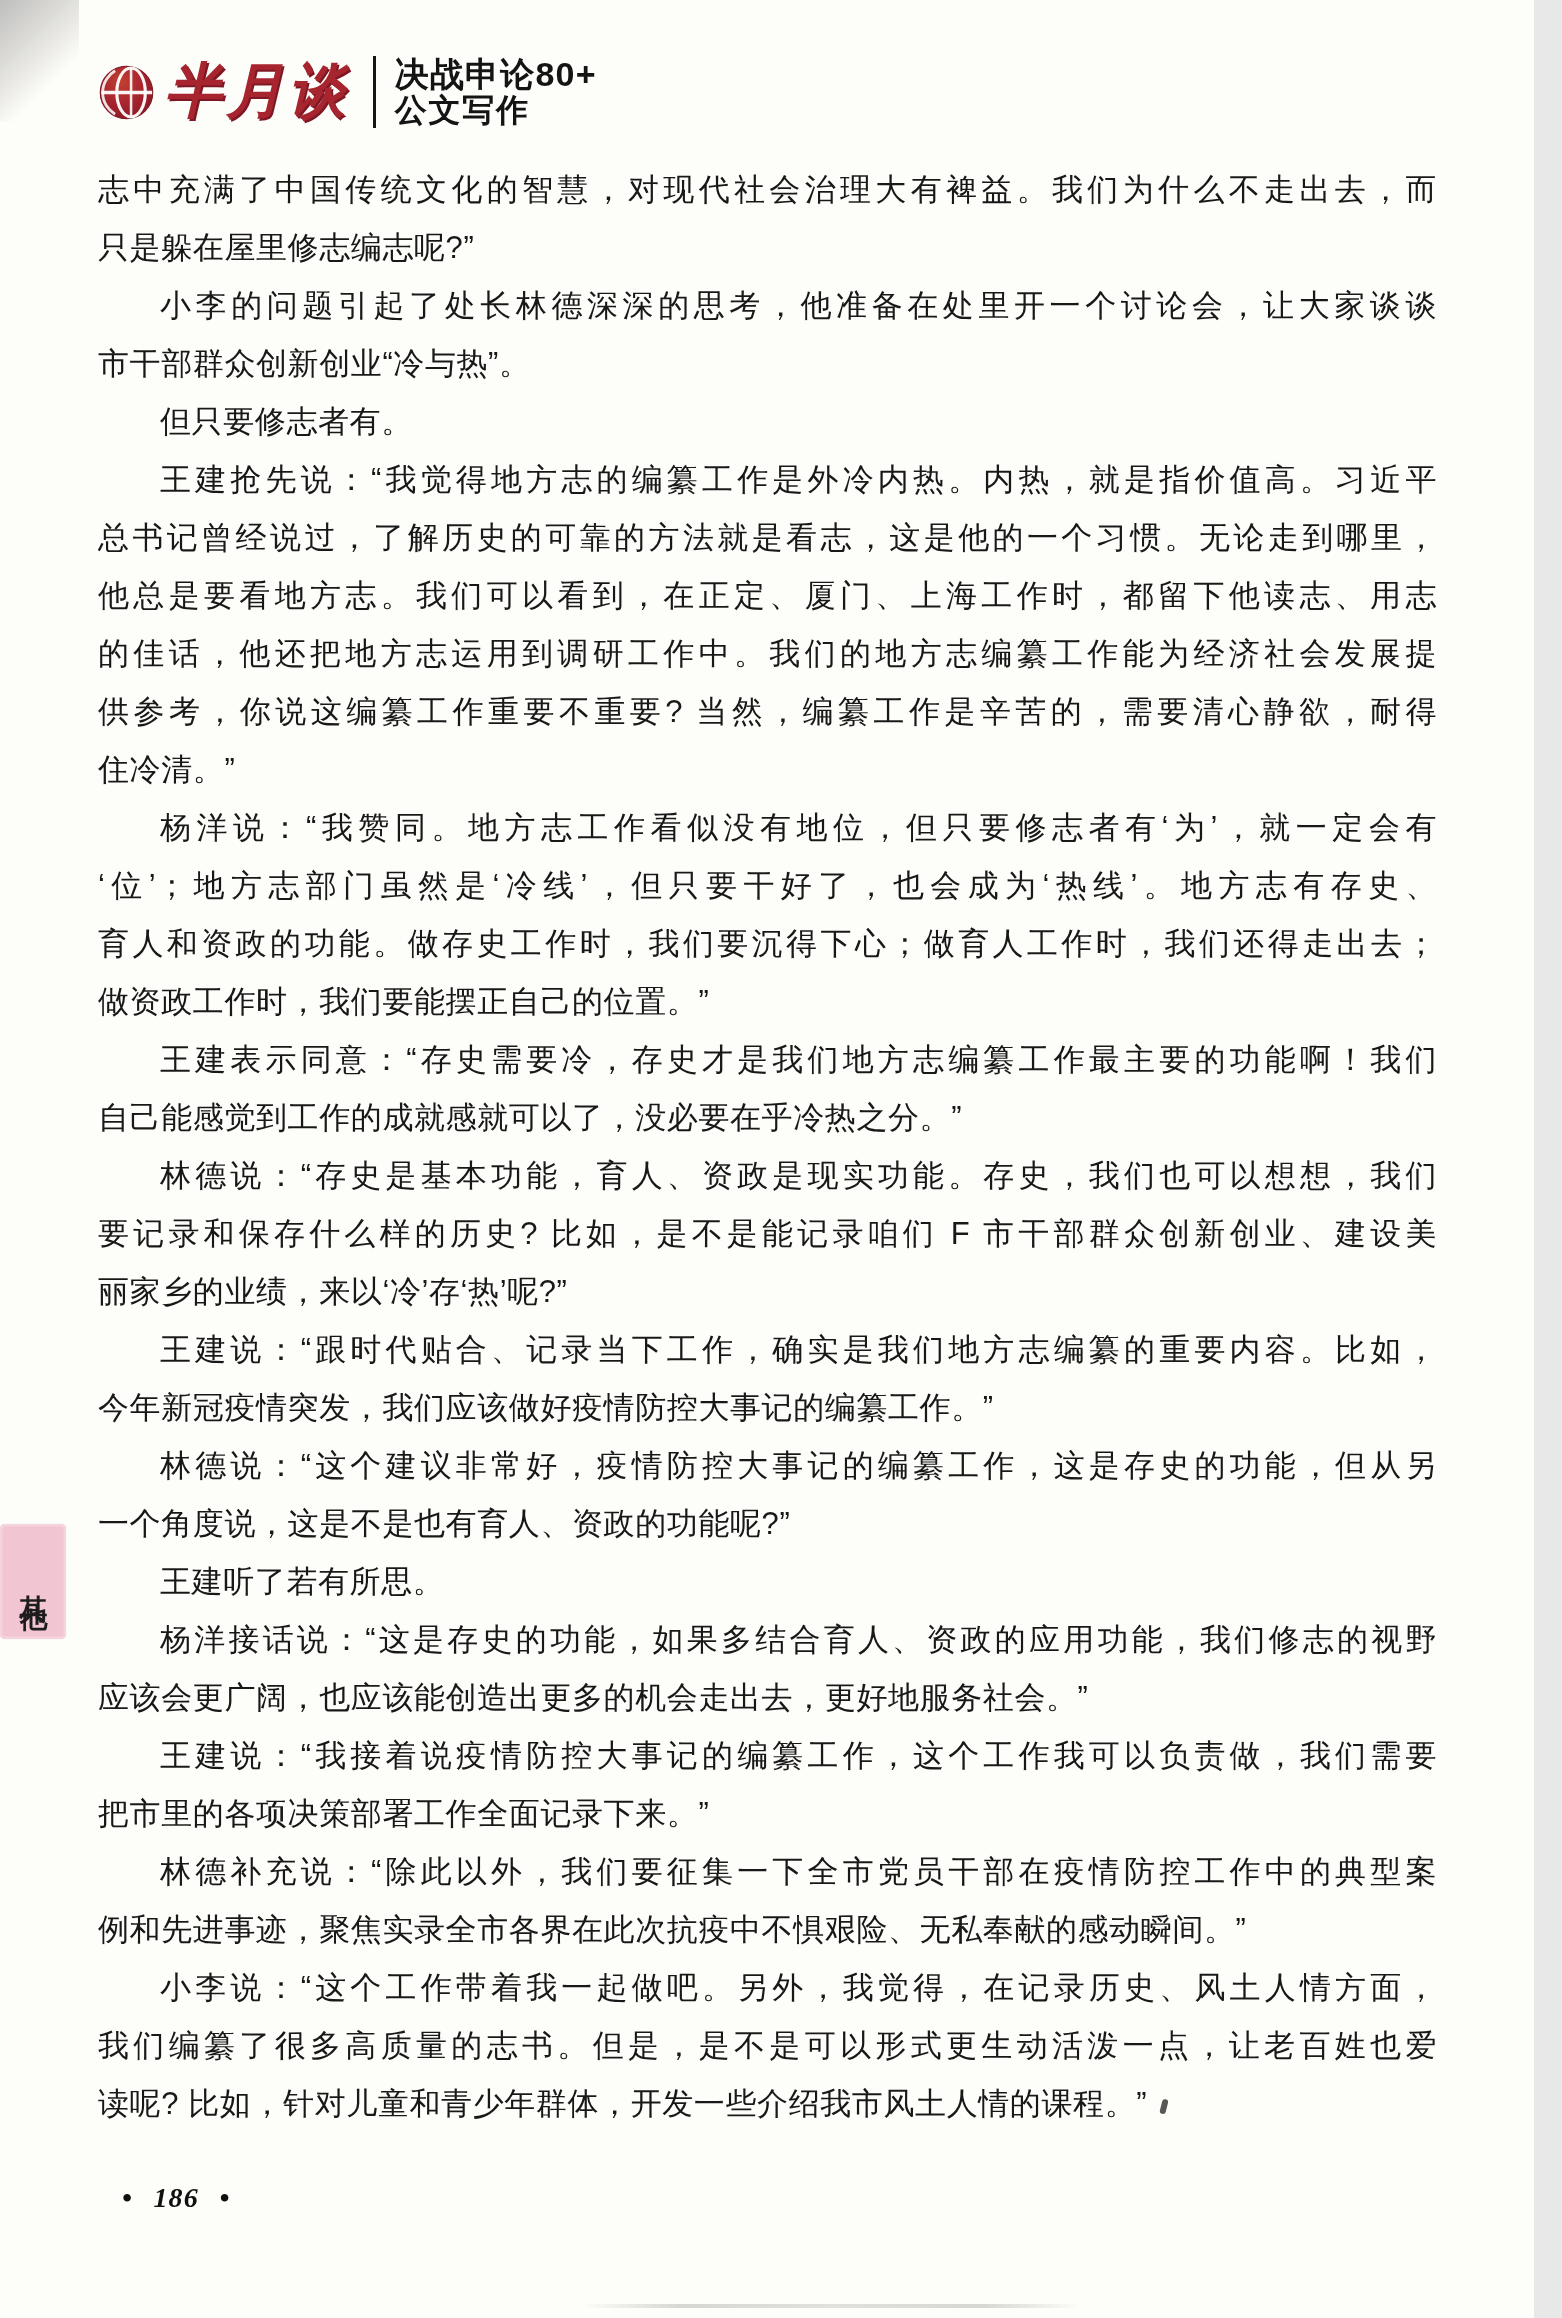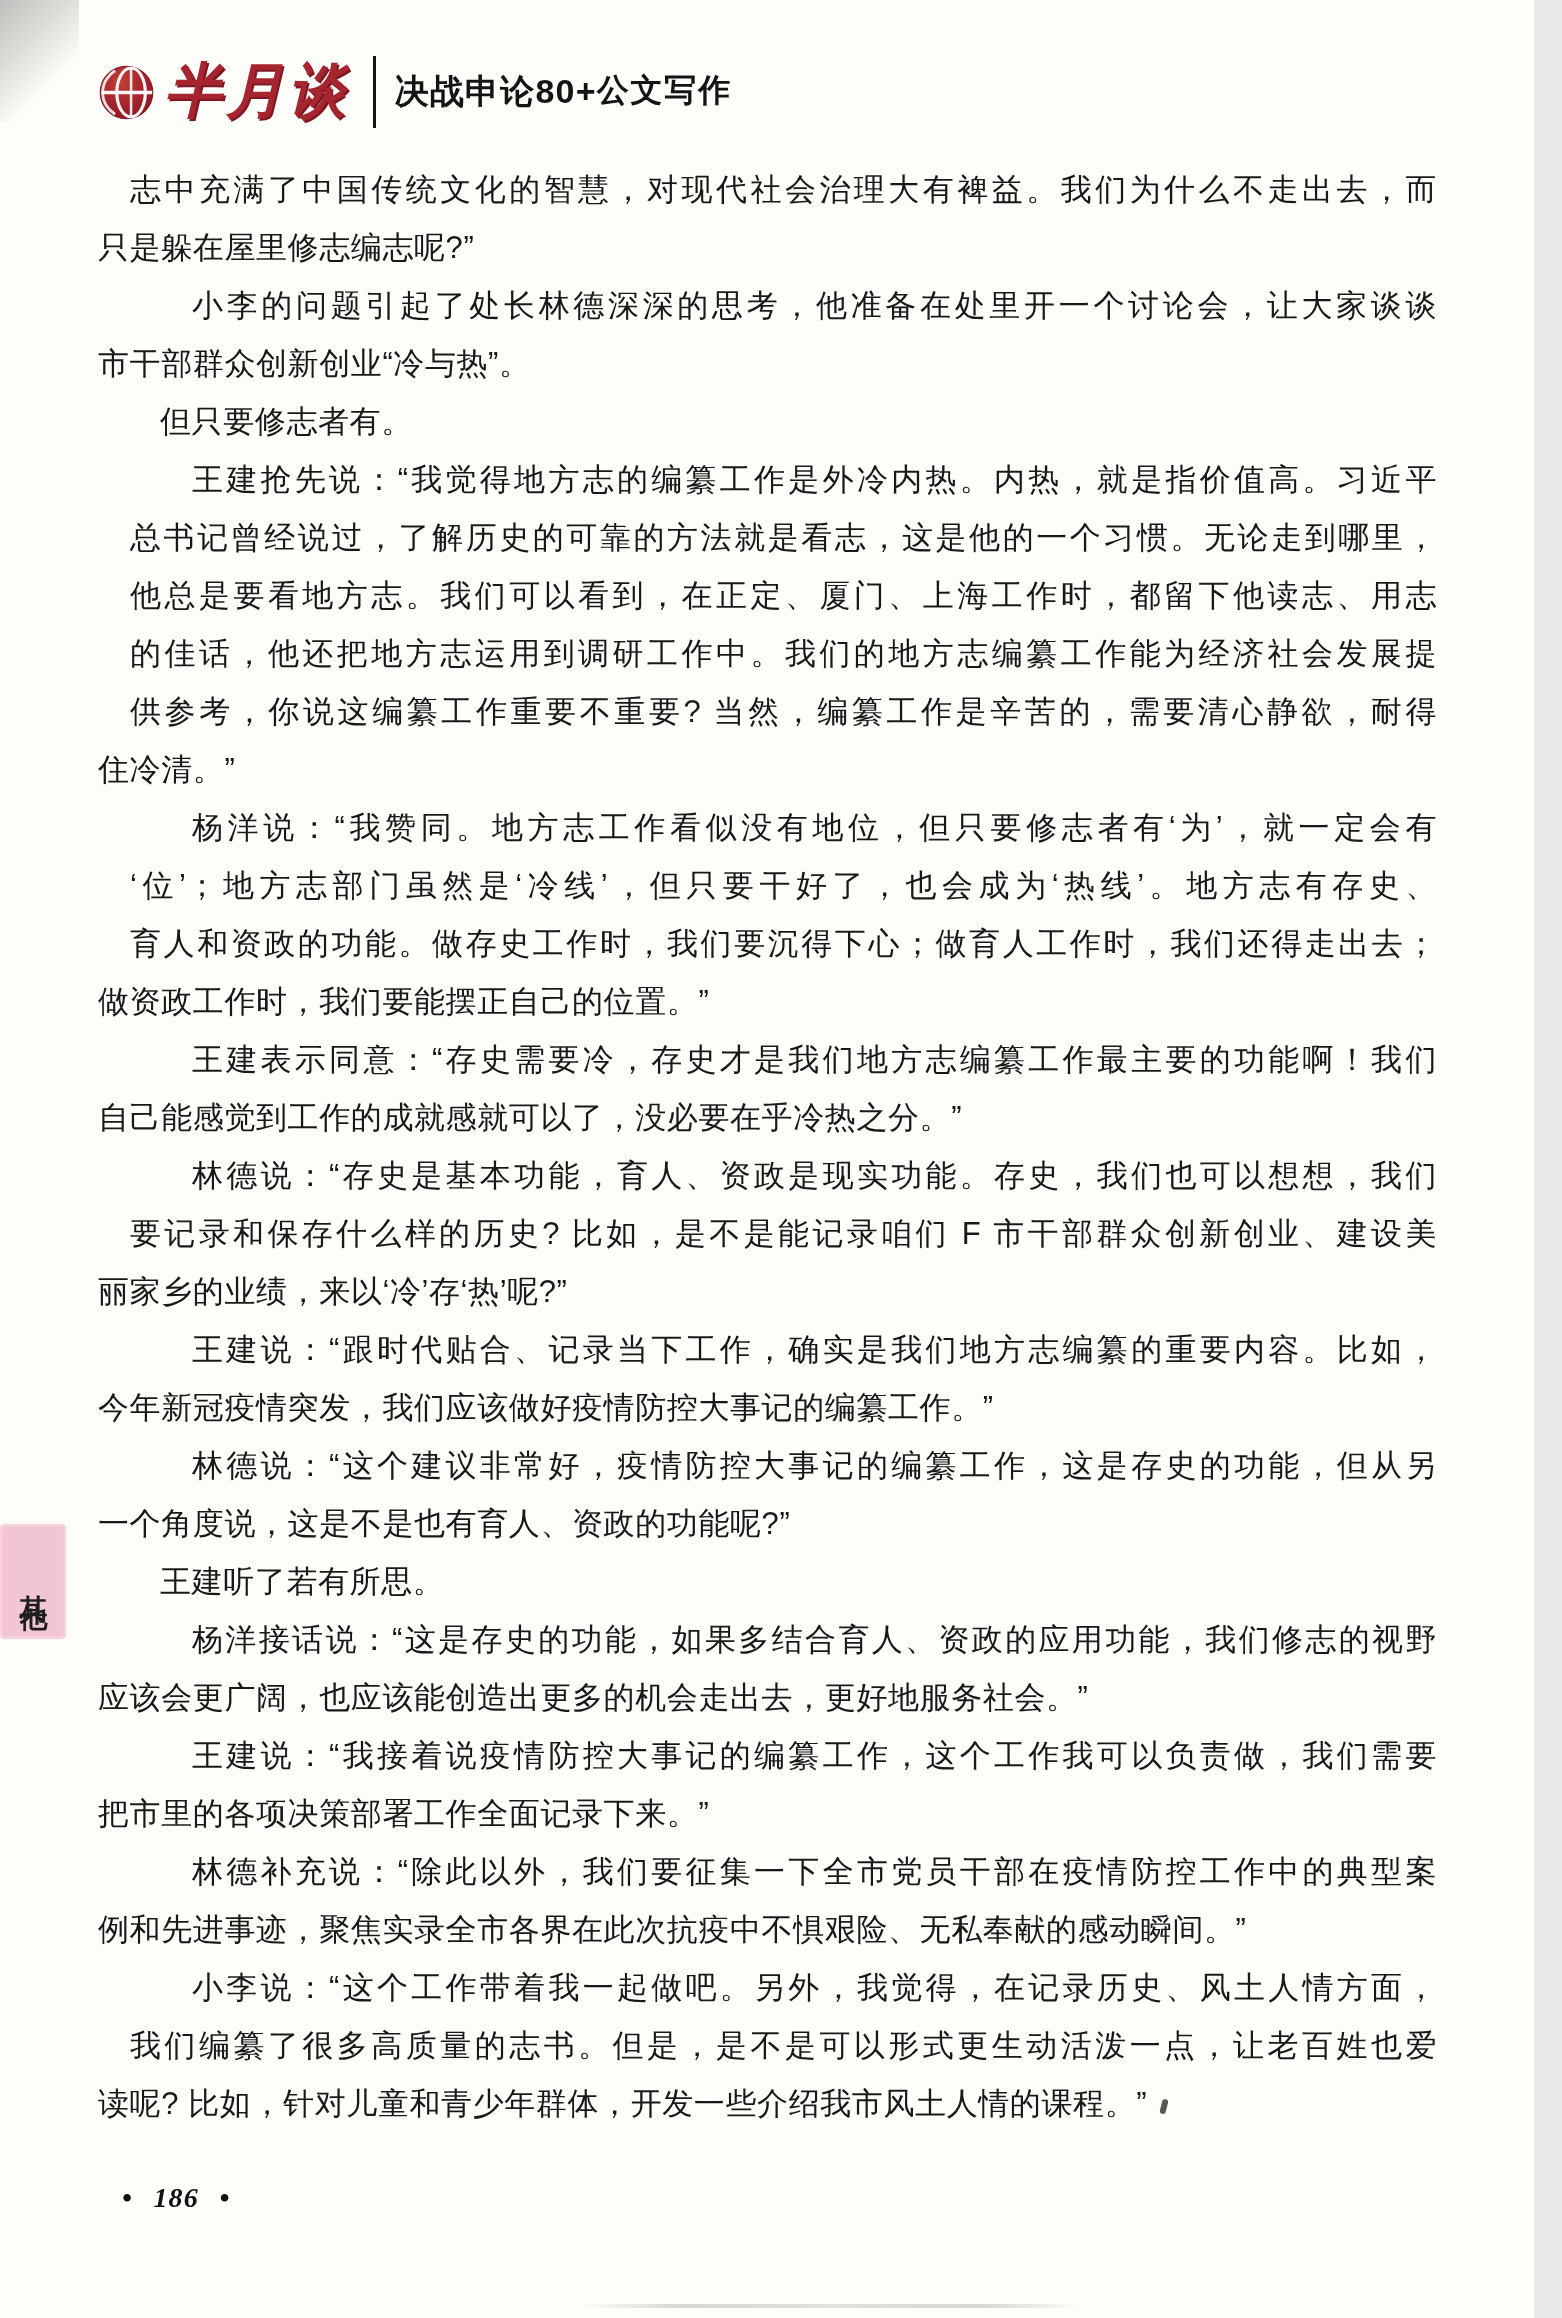--- a/index.html
+++ b/index.html
@@ -34,34 +34,34 @@
   .globe{width:59px;height:57px;flex:0 0 auto;margin-top:4.9px;}
   .logo-text{
     font-size:57px;font-weight:bold;font-style:italic;
     color:#a6252f;letter-spacing:4.9px;margin-left:8.6px;line-height:1;
     text-shadow:1.8px 1.8px 0 #7e1824;
     transform:scaleY(1.05);
   }
   .header-divider{
     width:3.1px;height:72px;background:#161616;margin:3.7px 18.3px 0 23px;flex:0 0 auto;
   }
-  .header-titles{display:flex;justify-content:center;margin-top:3.7px;}
+  .header-titles{display:flex;flex-direction:column;justify-content:center;margin-top:3.7px;}
   .series-title{font-size:34px;font-weight:700;line-height:37px;letter-spacing:1.2px;color:#141414;}
   .series-subtitle{font-size:32px;font-weight:700;line-height:35px;letter-spacing:1.8px;color:#141414;}
   
   .content{
     position:absolute;left:98px;right:97px;top:161px;
     font-size:31px;color:#181818;font-weight:500;
   }
   .line{
     height:58px;line-height:58px;
     text-align:justify;text-align-last:left;
     letter-spacing:0.6px;
   }
-  .line.full{text-align-last:justify;margin-left:32px;}
+  .line.full{text-align-last:justify;}
   .line.indent{text-indent:62px;}
   
   .side-tab{
     position:absolute;left:0;top:1524px;width:66px;height:115px;
     background:#f2c5d2;border-radius:4.9px;
     box-shadow:inset 0 0 0 2.4px #f6d4de, 0 0 1.2px rgba(0,0,0,.15);
     display:flex;align-items:center;justify-content:center;
     cursor:pointer;
   }
   .side-tab span{

